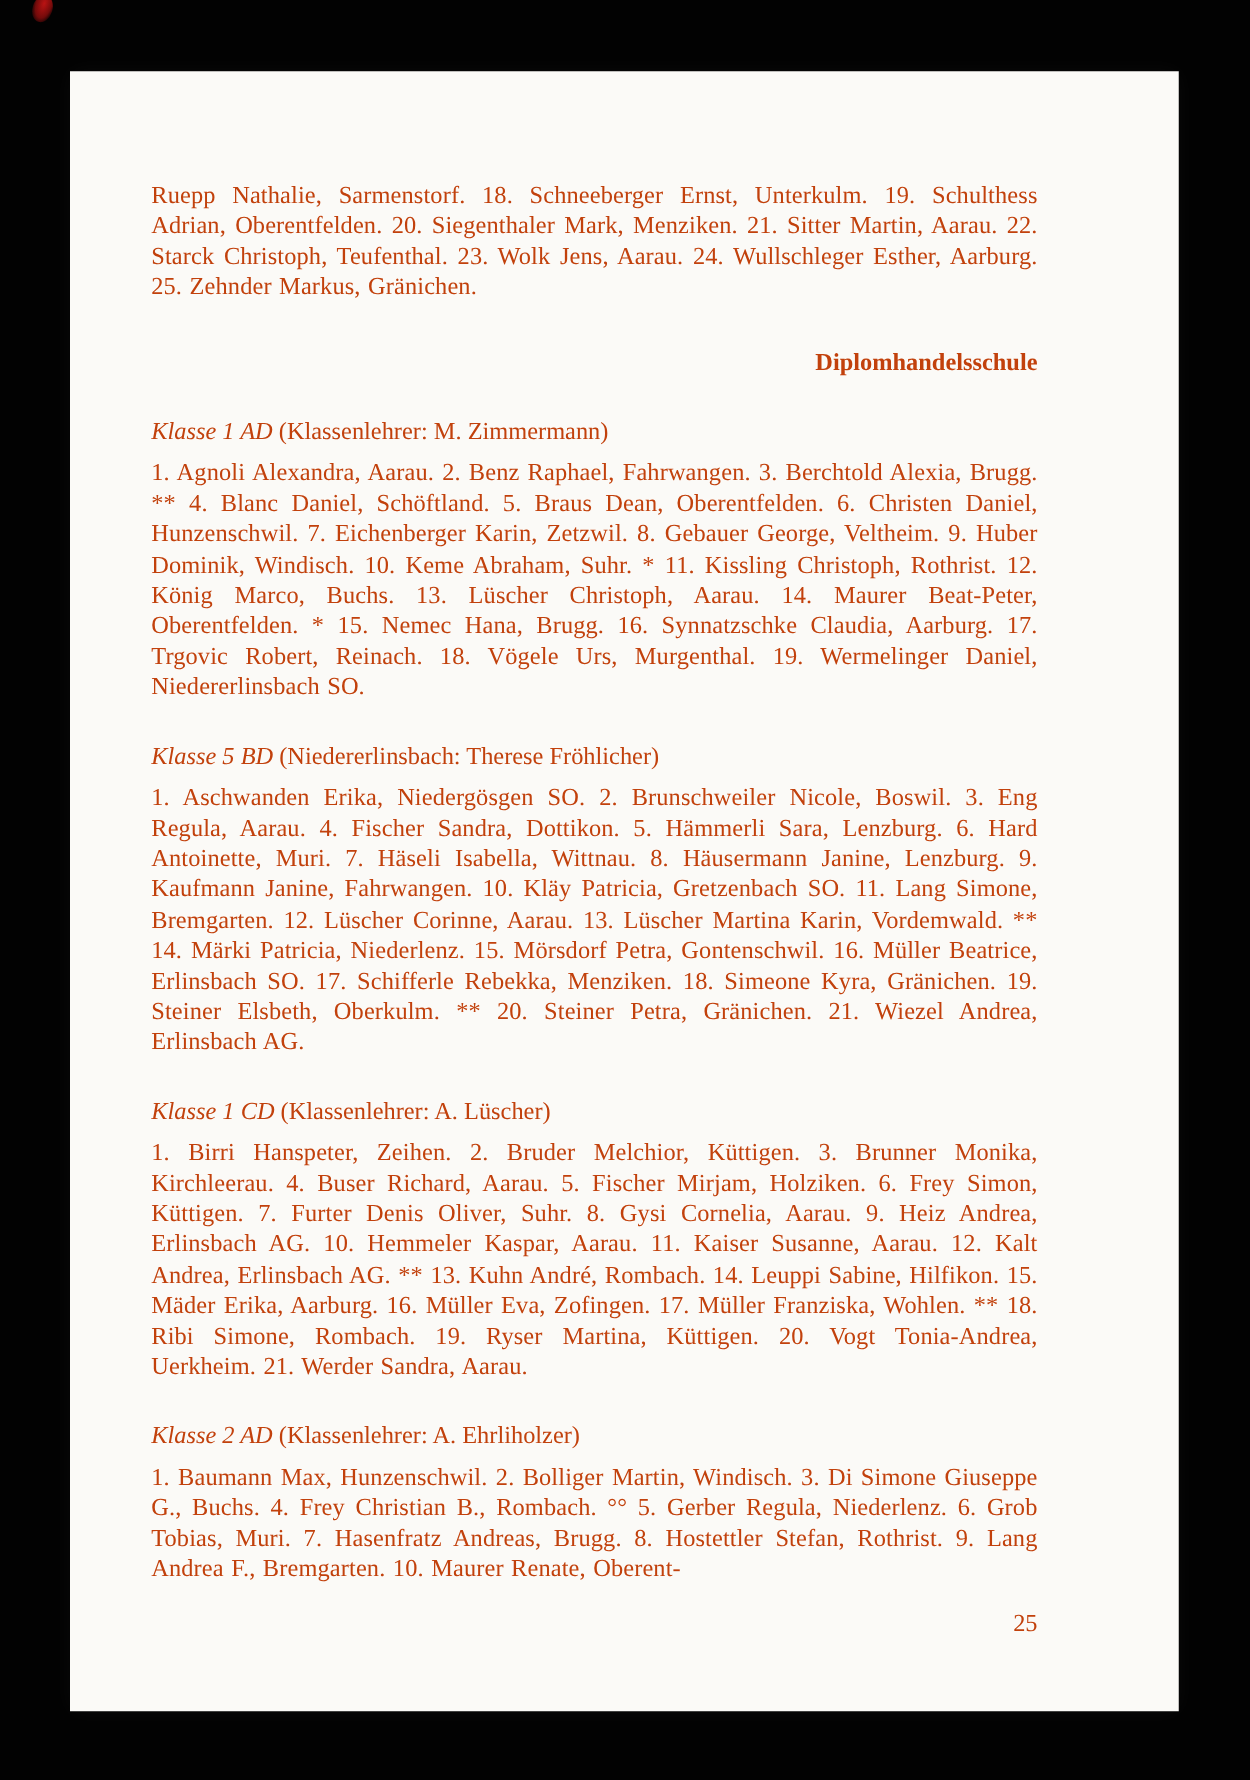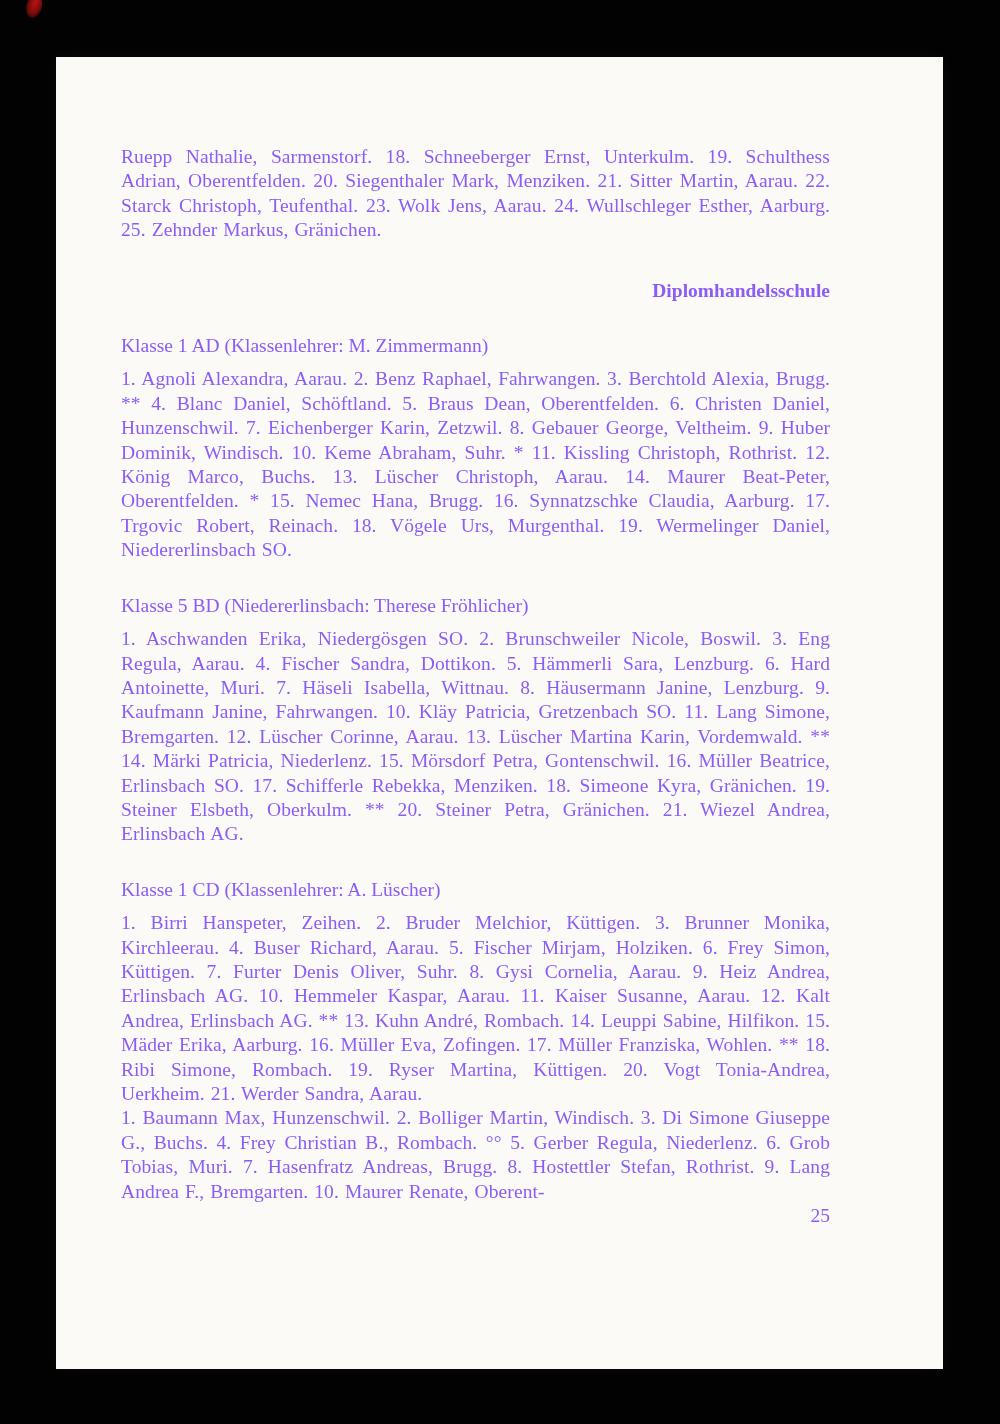--- a/index.html
+++ b/index.html
@@ -28,21 +28,21 @@
   .page {
     position: absolute;
     left: 56px;
     top: 57px;
     width: 887px;
     height: 1312px;
     background: #fbfaf7;
     box-shadow: 0 0 18px rgba(255,255,255,0.04);
     box-sizing: border-box;
     padding: 88px 113px 0 65px;
-    color: #8b5cf6;
+    color: #c2410c;
   }
   .body-text {
     margin: 0;
     font-size: 19.5px;
     line-height: 24.4px;
     text-align: justify;
     letter-spacing: 0.1px;
     word-spacing: 1px;
   }
   .section-heading {
@@ -54,26 +54,28 @@
   }
   .class-block {
     margin: 0;
   }
   .class-heading {
     margin: 31px 0 9px 0;
     font-size: 19.5px;
     line-height: 24.4px;
   }
   .class-title {
+    font-style: italic;
   }
   .class-teacher {
     font-style: normal;
     margin-top: 42px;
   }
   .page-number {
+    margin-top: 20px;
     font-size: 19.5px;
     line-height: 24.4px;
     text-align: right;
   }
 </style>
 </head>
 <body>
 
 <div class="scan-artifact"></div>
 
@@ -92,18 +94,19 @@
     <p class="class-heading"><span class="class-title">Klasse 5 BD</span><span class="class-teacher"> (Niedererlinsbach: Therese Fröhlicher)</span></p>
     <p class="body-text">1. Aschwanden Erika, Niedergösgen SO. 2. Brunschweiler Nicole, Boswil. 3. Eng Regula, Aarau. 4. Fischer Sandra, Dottikon. 5. Hämmerli Sara, Lenzburg. 6. Hard Antoinette, Muri. 7. Häseli Isabella, Wittnau. 8. Häusermann Janine, Lenzburg. 9. Kaufmann Janine, Fahrwangen. 10. Kläy Patricia, Gretzenbach SO. 11. Lang Simone, Bremgarten. 12. Lüscher Corinne, Aarau. 13. Lüscher Martina Karin, Vordemwald. ** 14. Märki Patricia, Niederlenz. 15. Mörsdorf Petra, Gontenschwil. 16. Müller Beatrice, Erlinsbach SO. 17. Schifferle Rebekka, Menziken. 18. Simeone Kyra, Gränichen. 19. Steiner Elsbeth, Oberkulm. ** 20. Steiner Petra, Gränichen. 21. Wiezel Andrea, Erlinsbach AG.</p>
   </div>
 
   <div class="class-block">
     <p class="class-heading"><span class="class-title">Klasse 1 CD</span><span class="class-teacher"> (Klassenlehrer: A. Lüscher)</span></p>
     <p class="body-text">1. Birri Hanspeter, Zeihen. 2. Bruder Melchior, Küttigen. 3. Brunner Monika, Kirchleerau. 4. Buser Richard, Aarau. 5. Fischer Mirjam, Holziken. 6. Frey Simon, Küttigen. 7. Furter Denis Oliver, Suhr. 8. Gysi Cornelia, Aarau. 9. Heiz Andrea, Erlinsbach AG. 10. Hemmeler Kaspar, Aarau. 11. Kaiser Susanne, Aarau. 12. Kalt Andrea, Erlinsbach AG. ** 13. Kuhn André, Rombach. 14. Leuppi Sabine, Hilfikon. 15. Mäder Erika, Aarburg. 16. Müller Eva, Zofingen. 17. Müller Franziska, Wohlen. ** 18. Ribi Simone, Rombach. 19. Ryser Martina, Küttigen. 20. Vogt Tonia-Andrea, Uerkheim. 21. Werder Sandra, Aarau.</p>
   </div>
 
   <div class="class-block">
+    <p class="class-heading"><span class="class-title">Klasse 2 AD</span><span class="class-teacher"> (Klassenlehrer: A. Ehrliholzer)</span></p>
     <p class="body-text">1. Baumann Max, Hunzenschwil. 2. Bolliger Martin, Windisch. 3. Di Simone Giuseppe G., Buchs. 4. Frey Christian B., Rombach. °° 5. Gerber Regula, Niederlenz. 6. Grob Tobias, Muri. 7. Hasenfratz Andreas, Brugg. 8. Hostettler Stefan, Rothrist. 9. Lang Andrea F., Bremgarten. 10. Maurer Renate, Oberent-</p>
   </div>
 
   <div class="page-number">25</div>
 
 </div>
 
 </body></html>

